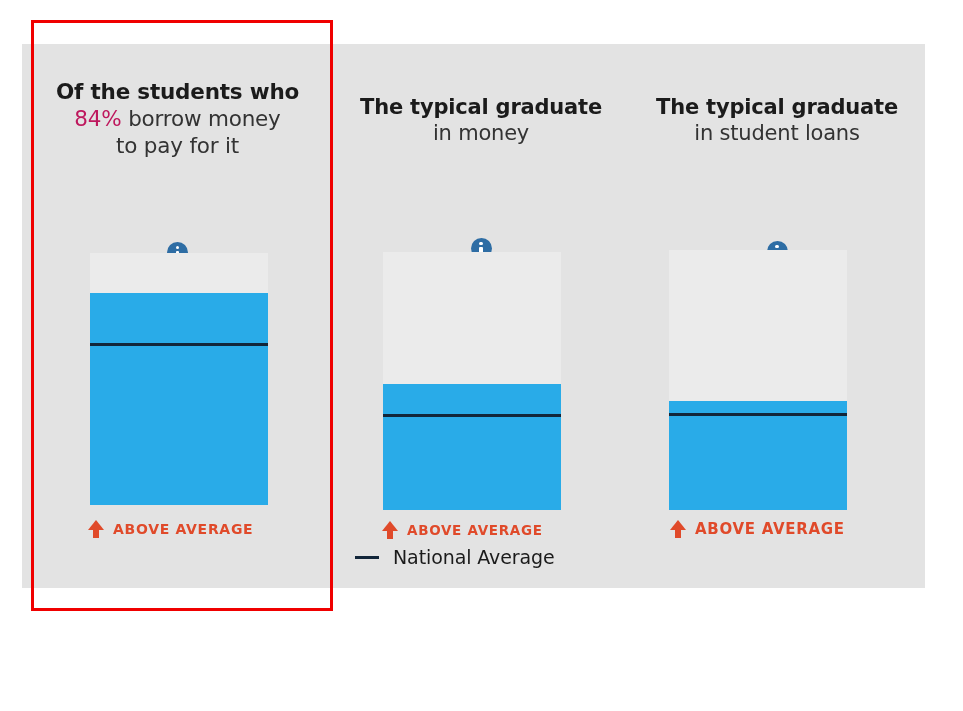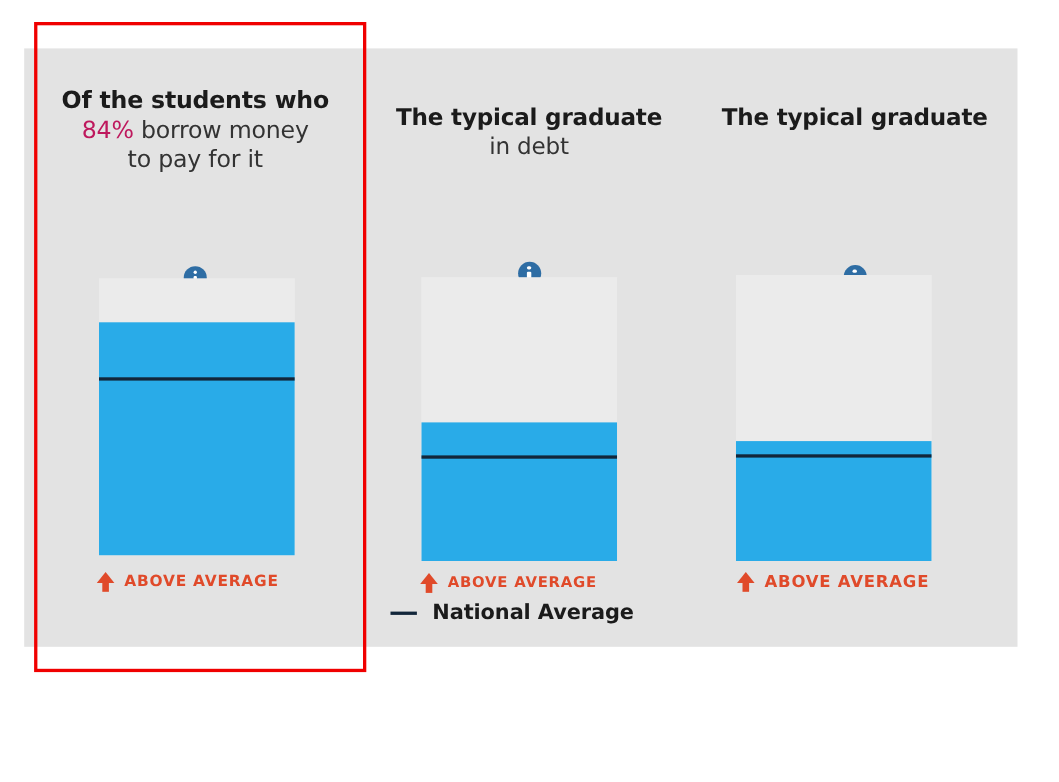--- a/index.html
+++ b/index.html
@@ -127,21 +127,21 @@
   .legend{
     position:absolute;
     left:22px;top:502px;
     display:flex;align-items:center;
   }
   .legend-swatch{
     width:24px;height:3px;background:#12263a;
     flex:0 0 auto;margin-right:14px;
   }
   .legend-label{
-    font-size:19px;font-weight:bold;color:#1b1b1b;letter-spacing:-0.1px;
+    font-size:19px;font-weight:normal;color:#1b1b1b;letter-spacing:-0.1px;
   }
 </style>
 </head>
 <body>
 
 <div id="stage">
 
   <div class="card"></div>
 
   <div class="panel panel-1">
@@ -168,21 +168,21 @@
         <span class="head"></span>
           <span class="shaft"></span>
       </span>
       <span>ABOVE AVERAGE</span>
     </div>
   </div>
 
   <div class="panel panel-2">
     <div class="headline">
       <div><span class="hl-bold">The typical graduate</span></div>
-      <div><span class="hl-reg">in debt</span></div>
+      <div><span class="hl-reg">in money</span></div>
     </div>
 
     <div class="info-icon">
       <div class="dot"></div>
       <div class="stem"></div>
     </div>
 
     <div class="bar-track">
       <div class="bar-fill" style="height:49%"></div>
       <div class="avg-line" style="bottom:36%"></div>
@@ -198,20 +198,21 @@
 
     <div class="legend">
       <span class="legend-swatch"></span>
       <span class="legend-label">National Average</span>
     </div>
   </div>
 
   <div class="panel panel-3">
     <div class="headline">
       <div><span class="hl-bold">The typical graduate</span></div>
+      <div><span class="hl-reg">in student loans</span></div>
     </div>
 
     <div class="info-icon">
       <div class="dot"></div>
       <div class="stem"></div>
     </div>
 
     <div class="bar-track">
       <div class="bar-fill" style="height:42%"></div>
       <div class="avg-line" style="bottom:36%"></div>

